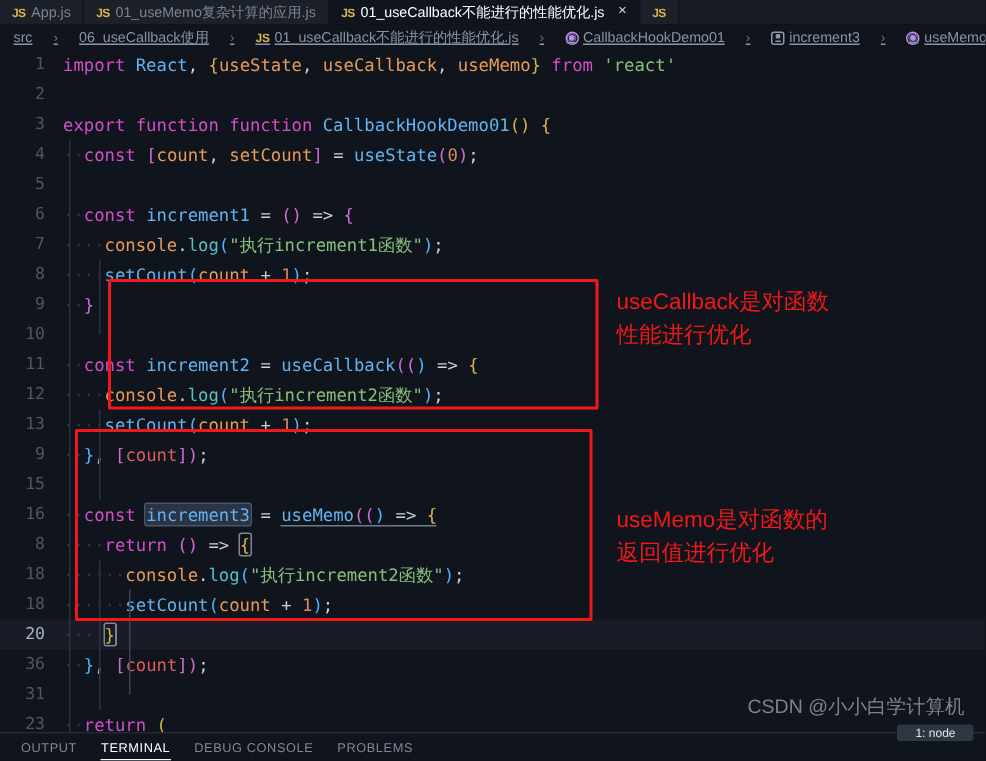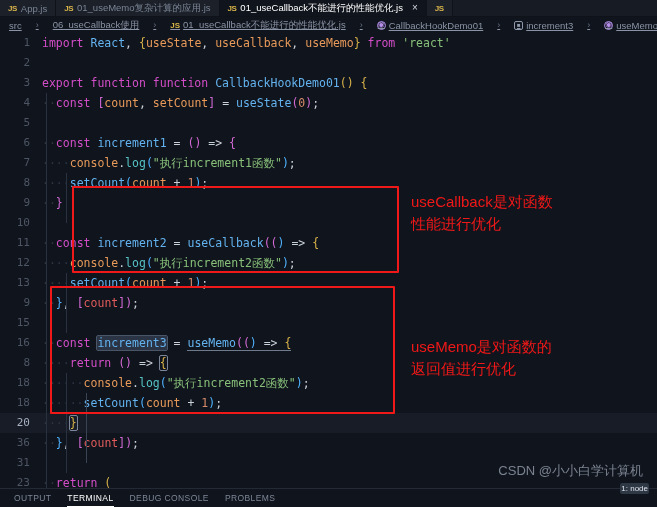--- a/index.html
+++ b/index.html
@@ -184,21 +184,21 @@
     font-size: 13px;
     opacity: 0.85;
     font-family: "Liberation Sans", sans-serif;
   }
   .node-badge {
     position: absolute;
     right: 8px; bottom: 13px;
     background: #2e3744;
     color: #dfe5ee;
     font-size: 8px;
-    padding: 1px 1px;
+    padding: 1px 12px;
     border-radius: 2px;
     font-family: "Liberation Sans", sans-serif;
     margin-top: 45px;
   }
 
   
   .panelbar {
     height: 19px;
     flex: 0 0 auto;
     background: #10141c;

